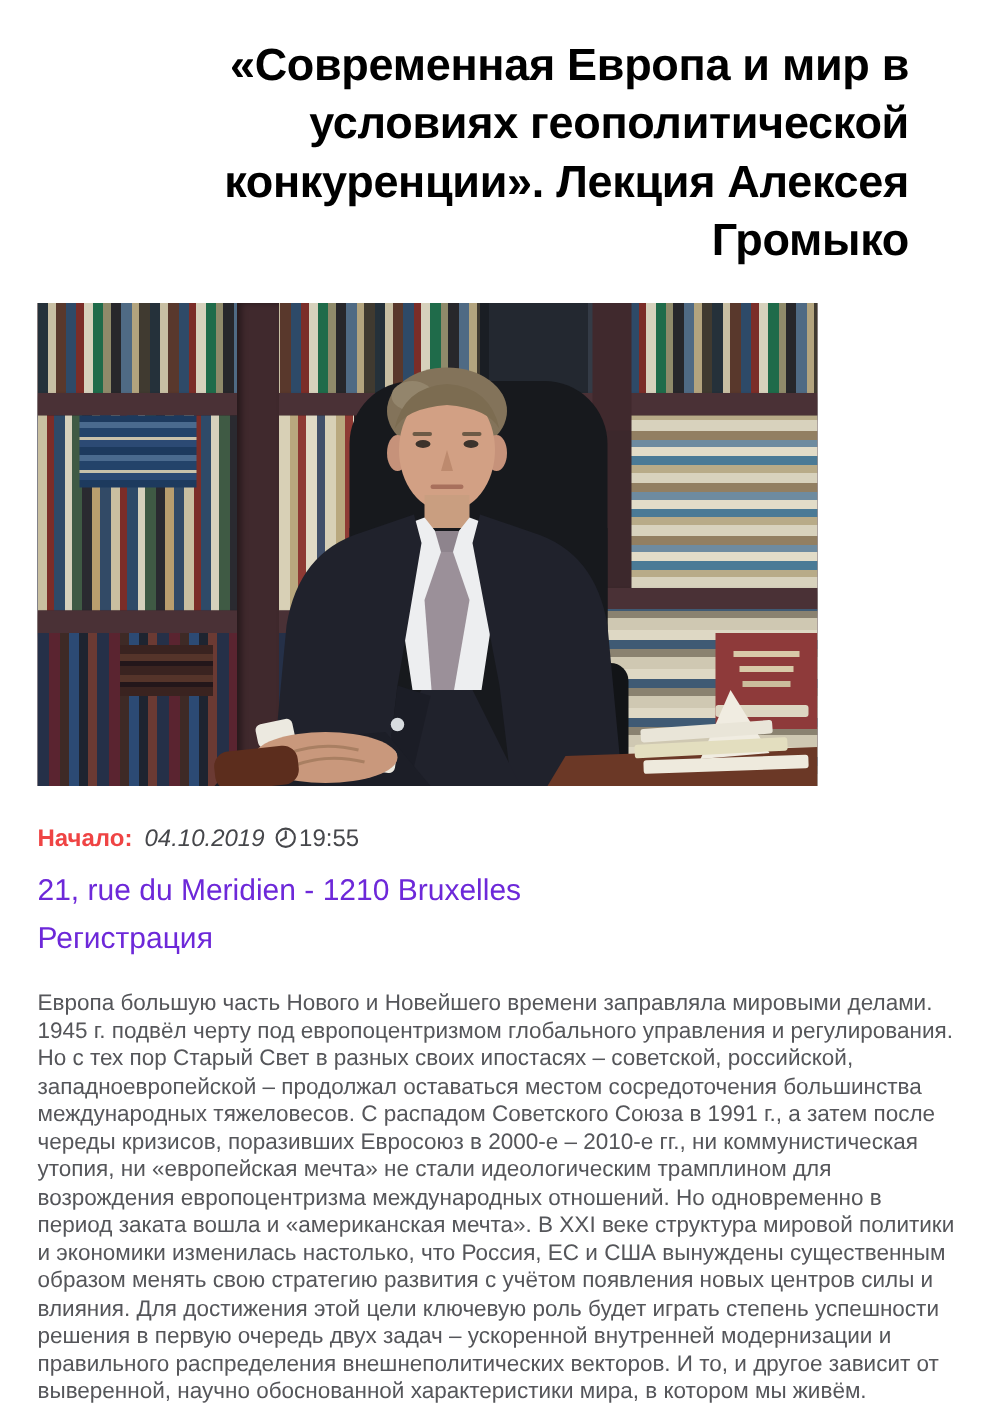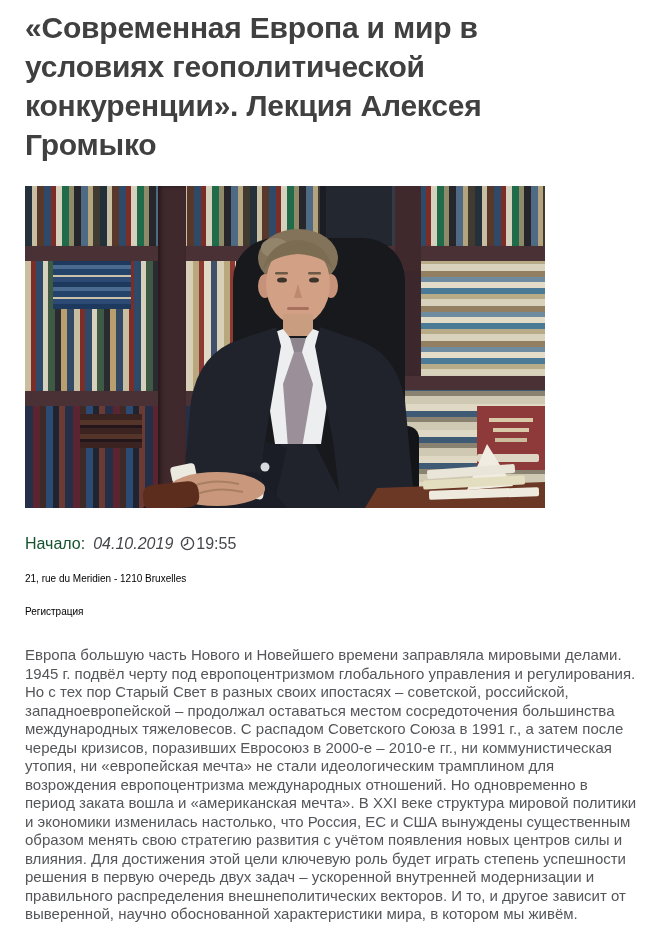--- a/index.html
+++ b/index.html
@@ -5,27 +5,28 @@
   * { box-sizing: border-box; }
   html, body { margin: 0; padding: 0; background: #ffffff; }
   body {
     width: 659px;
     font-family: "Liberation Sans", "DejaVu Sans", sans-serif;
     -webkit-font-smoothing: antialiased;
   }
   .page { padding: 8px 14px 10px 25px; }
 
   h1.page-title {
-    margin: 0;
+    margin: 16px;
     max-width: 565px;
     font-size: 30px;
     line-height: 39px;
     font-weight: 700;
     letter-spacing: -0.2px;
-    color: #404040;
+    color: #000000;
+    text-align: right;
   }
 
   
   .photo {
     position: relative;
     margin-top: 22px;
     width: 520px;
     height: 322px;
     background: #3c282c;
     overflow: hidden;
@@ -88,29 +89,29 @@
 
   
   .meta { margin-top: 26px; }
   .event-row {
     font-size: 16px;
     line-height: 20px;
     margin: 0 0 12px 0;
     color: #46474b;
     white-space: nowrap;
   }
-  .event-row .label { font-weight: 400; color: #14532d; margin-right: 8px; }
+  .event-row .label { font-weight: 700; color: #ef4444; margin-right: 8px; }
   .event-row .date { margin-right: 5px; font-style: italic; }
   .clock-icon { display: inline-block; vertical-align: -2px; margin: 0 1px 0 2px; }
   a.link {
     display: inline-block;
-    font-size: 10px;
+    font-size: 20px;
     line-height: 20px;
     margin: 0 0 12px 0;
-    color: #000000;
+    color: #6d28d9;
     text-decoration: none;
     cursor: pointer;
   }
   .link-row { margin: 0; }
 
   .description {
     margin: 12px 0 0 0;
     max-width: 612px;
     font-size: 15px;
     line-height: 18.5px;

